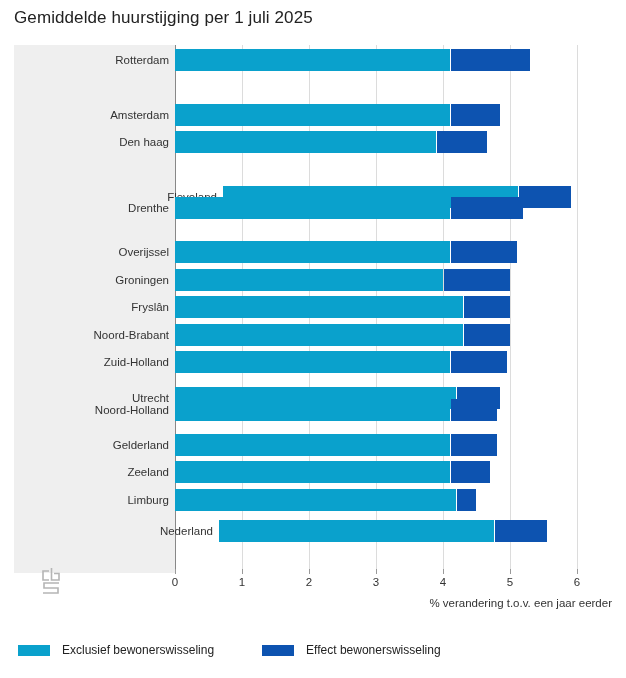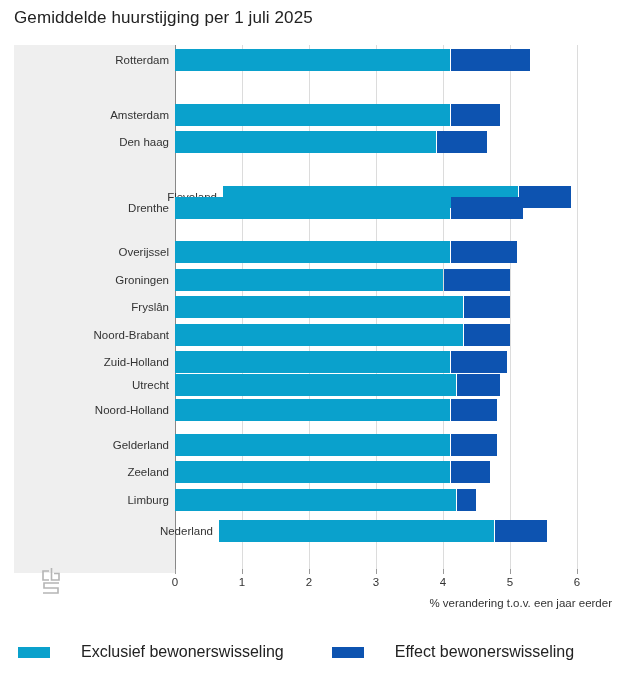--- a/index.html
+++ b/index.html
@@ -79,21 +79,21 @@
     width:30px;height:32px;
   }
 
   
   .legend{
     position:absolute;left:18px;top:643px;
     display:flex;align-items:center;gap:0;
   }
   .legend-item{display:flex;align-items:center;margin-right:48px;}
   .legend-swatch{width:32px;height:11px;margin-right:12px;}
-  .legend-text{font-size:16px;color:#222222;white-space:nowrap;margin-left:19px;}
+  .legend-text{font-size:12px;color:#222222;white-space:nowrap;}
 </style>
 </head>
 <body>
 
 <div class="page">
 
   <div class="chart-title">Gemiddelde huurstijging per 1 juli 2025</div>
 
   <div class="plot-area">
     <div class="label-gutter"></div>
@@ -174,21 +174,21 @@
             <div class="seg seg-b" style="left: 275.7px; width: 55.95px;"></div>
           </div>
         </div>
         <div class="row" style="top: 276px;">
           <div class="row-label">Noord-Brabant</div>
           <div class="bar-wrap">
             <div class="seg seg-a" style="left: 0px; width: 288.1px;"></div>
             <div class="seg seg-b" style="left: 289.1px; width: 45.9px;"></div>
           </div>
         </div>
-        <div class="row" style="top: 326px;">
+        <div class="row" style="top: 339px;">
           <div class="row-label">Utrecht</div>
           <div class="bar-wrap">
             <div class="seg seg-a" style="left: 0px; width: 281.4px;"></div>
             <div class="seg seg-b" style="left: 282.4px; width: 42.55px;"></div>
           </div>
         </div>
         <div class="row" style="top: 351px;">
           <div class="row-label">Noord-Holland</div>
           <div class="bar-wrap">
             <div class="seg seg-a" style="left: 0px; width: 274.7px;"></div>

